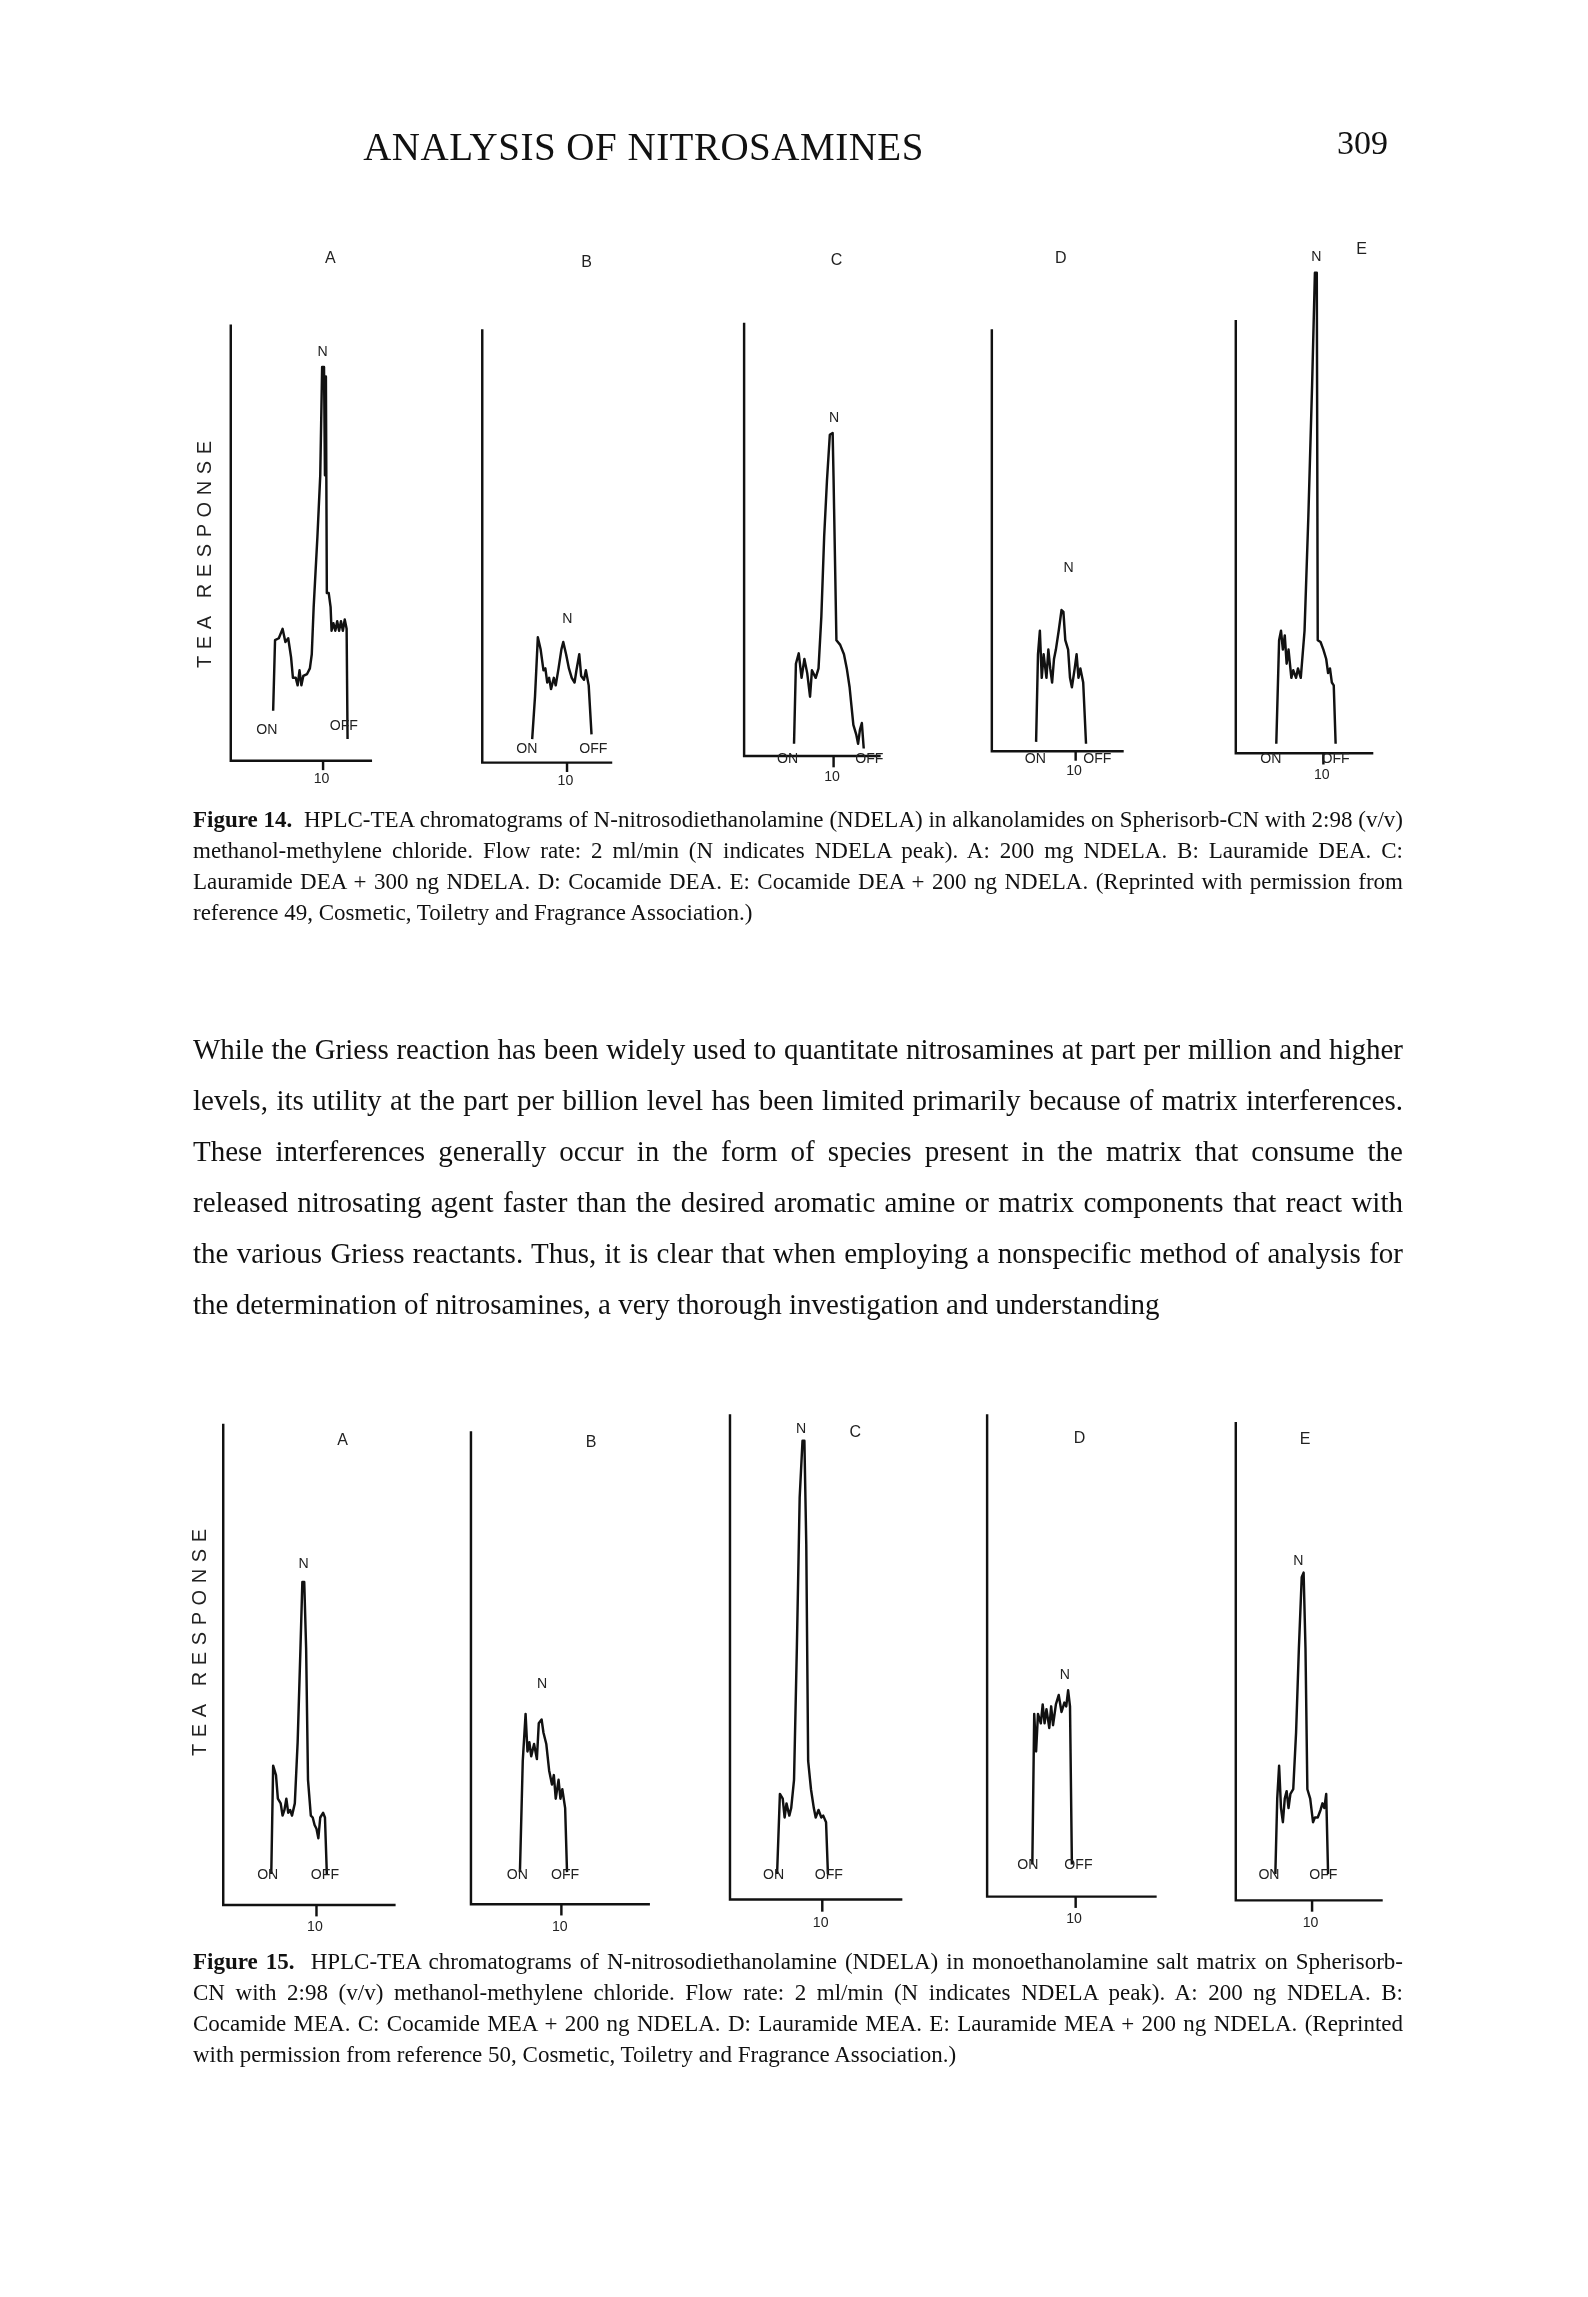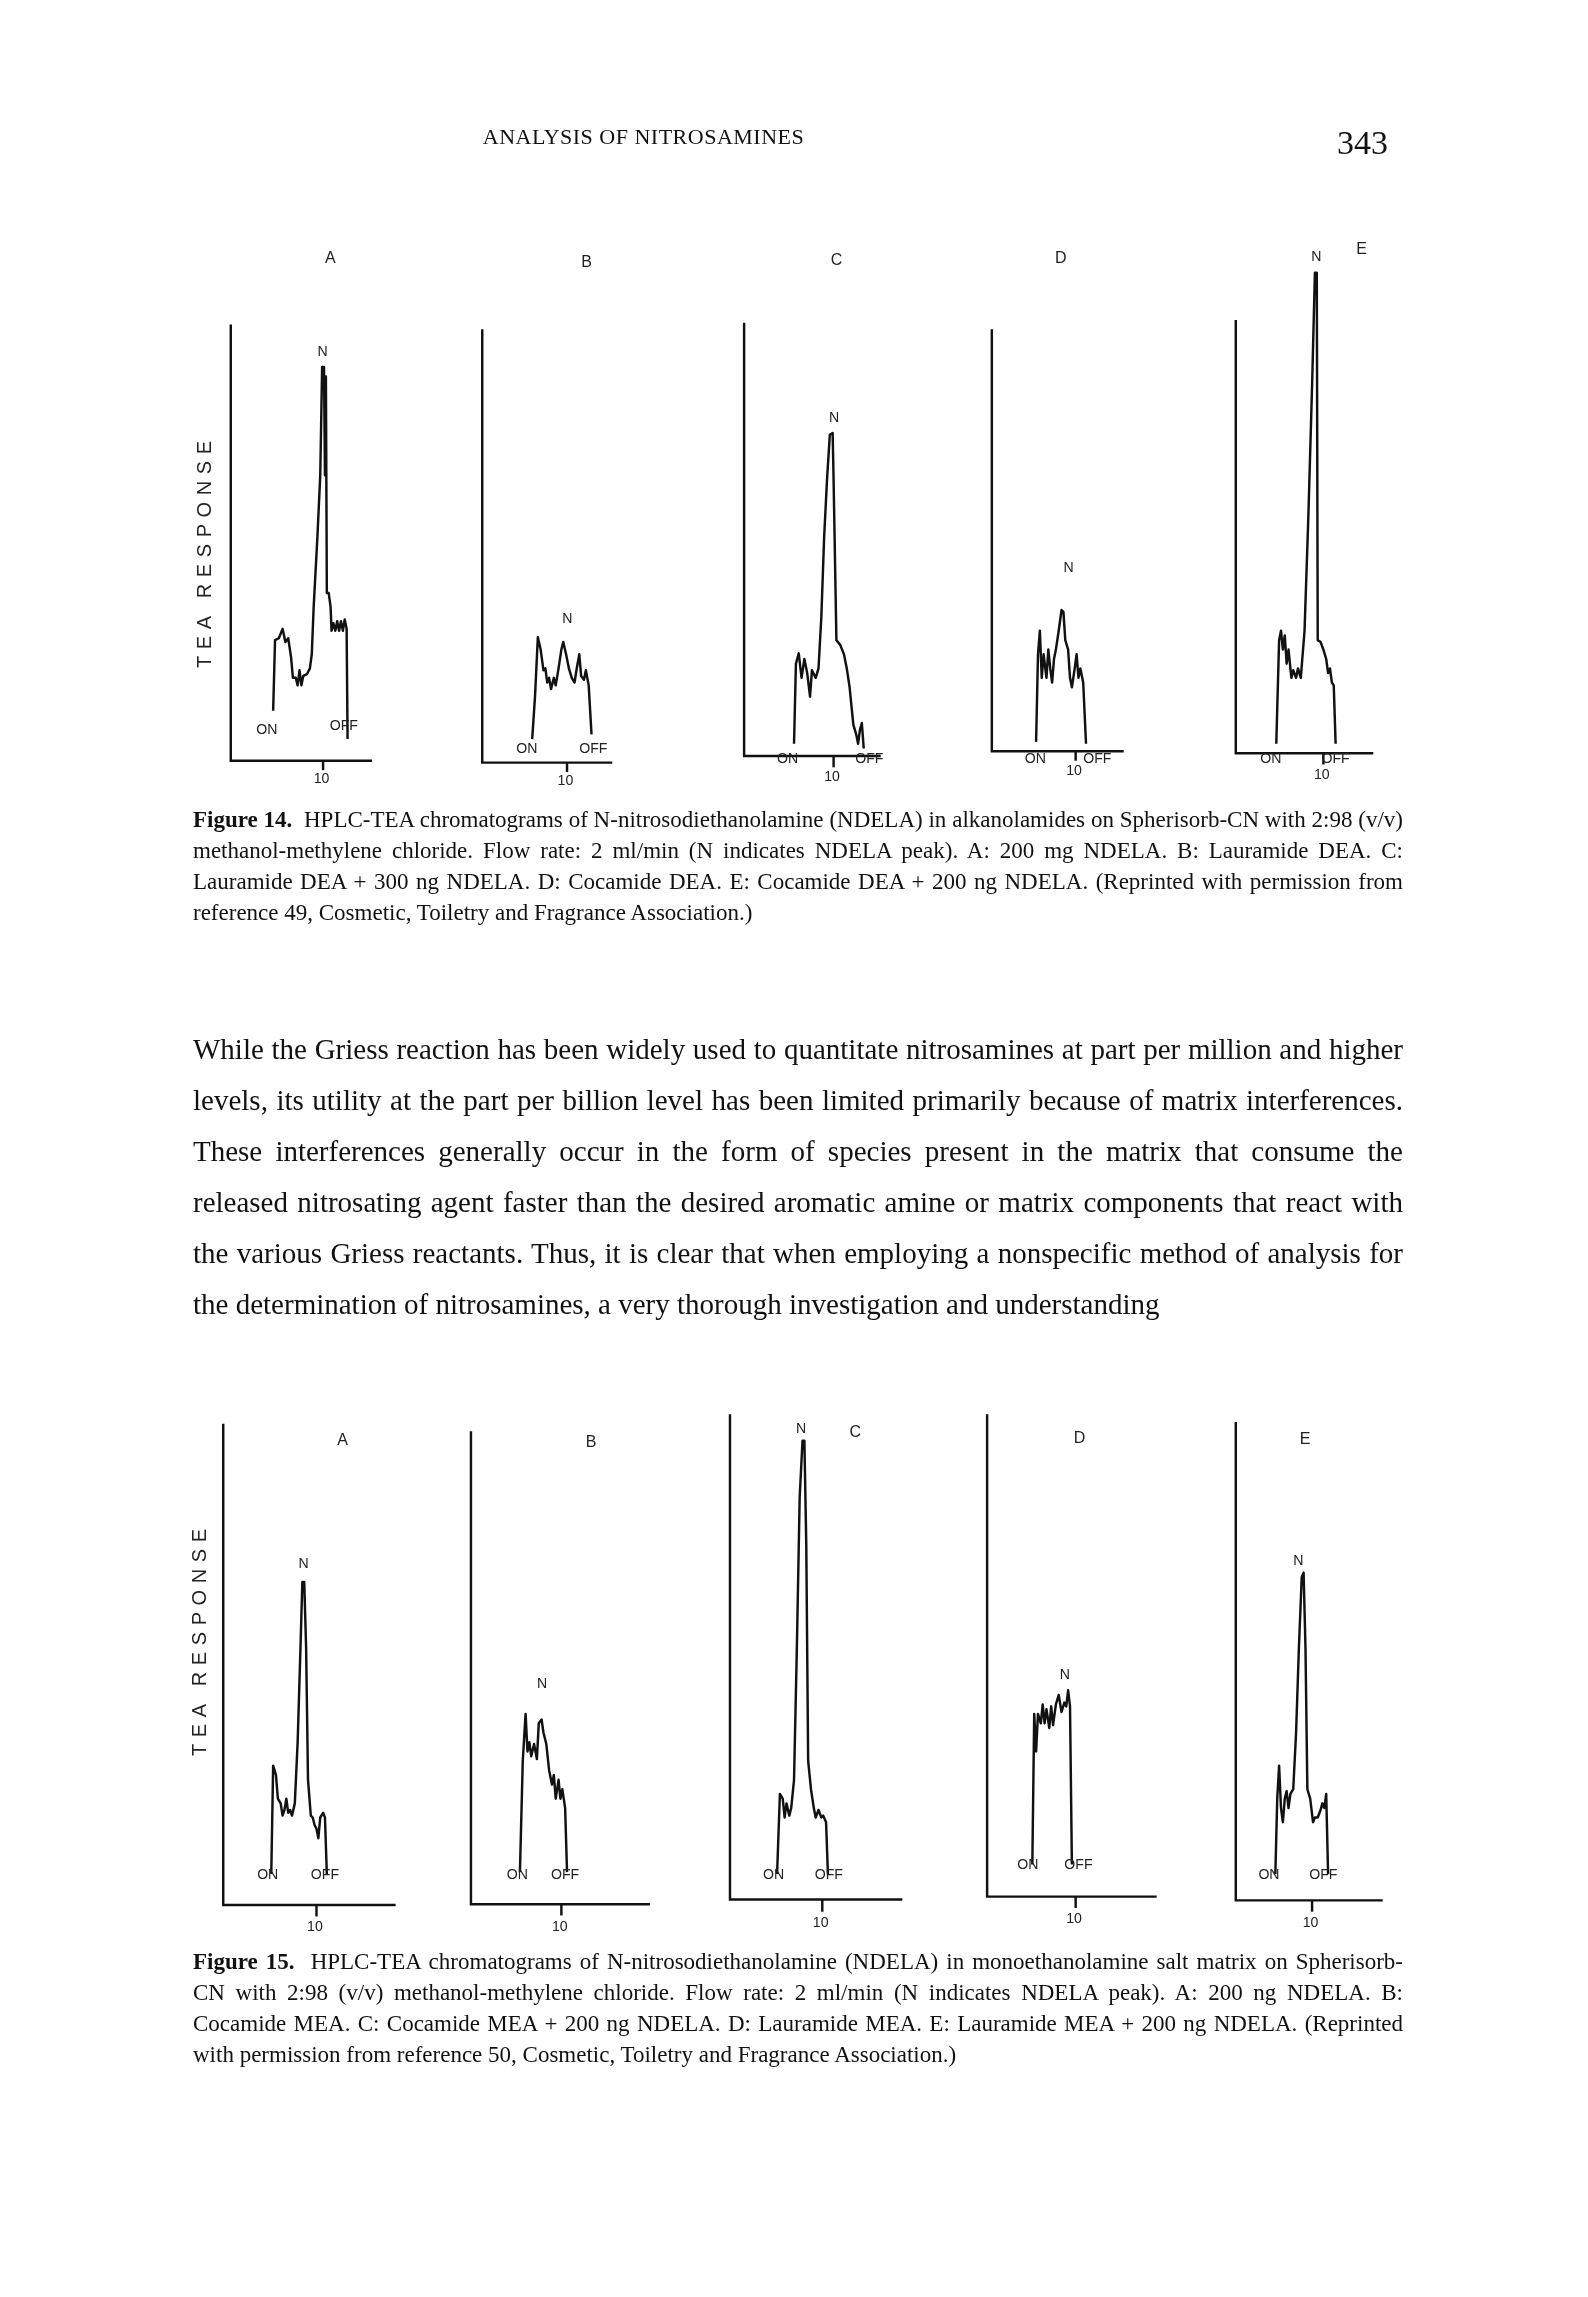--- a/index.html
+++ b/index.html
@@ -1,20 +1,20 @@
 <!DOCTYPE html>
 <html style="font-size:15px"><head>
 <meta charset="utf-8">
 <style>
   html, body { margin: 0; padding: 0; background: #ffffff; }
   body { width: 1589px; height: 2298px; position: relative; overflow: hidden;
          font-family: "Liberation Serif", "DejaVu Serif", serif; color: #111; }
   .running-head { position: absolute; top: 124px; left: 0; width: 1589px; height: 47px; }
   .running-title { position: absolute; left: 0; width: 1287px; text-align: center; top: 0;
-         font-size: 22px; letter-spacing: 0.5px; }
+         font-size: 39px; letter-spacing: 0.5px; }
   .page-number { position: absolute; left: 1337px; top: 0; font-size: 34px; }
   .figure { position: absolute; left: 0; width: 1589px; }
   .fig14 { top: 235px; height: 556px; }
   .fig15 { top: 1403px; height: 537px; }
   .fig svg { position: absolute; left: 0; top: 0; }
   .ylabel { position: absolute; font-family: "Liberation Sans", "DejaVu Sans", sans-serif;
          font-size: 20px; letter-spacing: 6.6px; transform: rotate(-90deg); transform-origin: left top;
          white-space: nowrap; color: #222; }
   .caption { position: absolute; left: 193px; width: 1210px; font-size: 23px; line-height: 31px;
          text-align: justify; }
@@ -26,21 +26,21 @@
   .lbl { font-family: "Liberation Sans", "DejaVu Sans", sans-serif; font-size: 15px; fill: #222; }
   .plbl { font-family: "Liberation Sans", "DejaVu Sans", sans-serif; font-size: 17px; fill: #222; }
   .trace { fill: none; stroke: #111; stroke-width: 2.6; stroke-linejoin: round; }
   .axis { stroke: #111; stroke-width: 2.6; fill: none; }
 </style>
 </head>
 <body>
 
 <div class="running-head">
   <div class="running-title">ANALYSIS OF NITROSAMINES</div>
-  <div class="page-number">343</div>
+  <div class="page-number">309</div>
 </div>
 
 <div class="figure fig fig14">
   <div class="ylabel" style="left:193px; top:433px;">TEA RESPONSE</div>
   <svg width="1589" height="556" viewBox="0 0 1687 590">
 
     <g>
       <text class="plbl" x="345" y="30">A</text>
       <polyline class="axis" points="245,95 245,558 395,558"></polyline>
       <line class="axis" x1="343" y1="558" x2="343" y2="568"></line>

